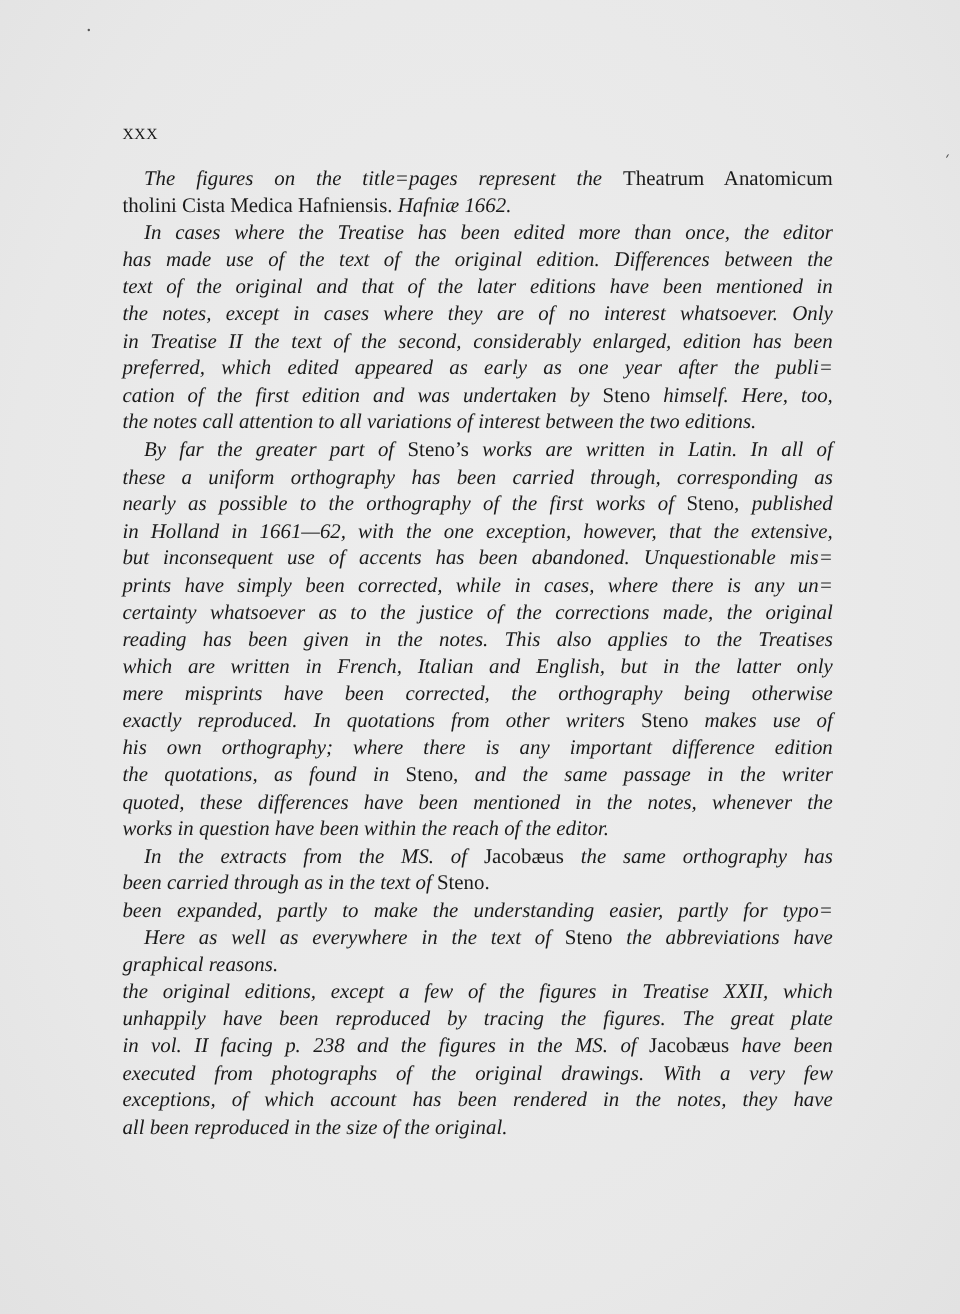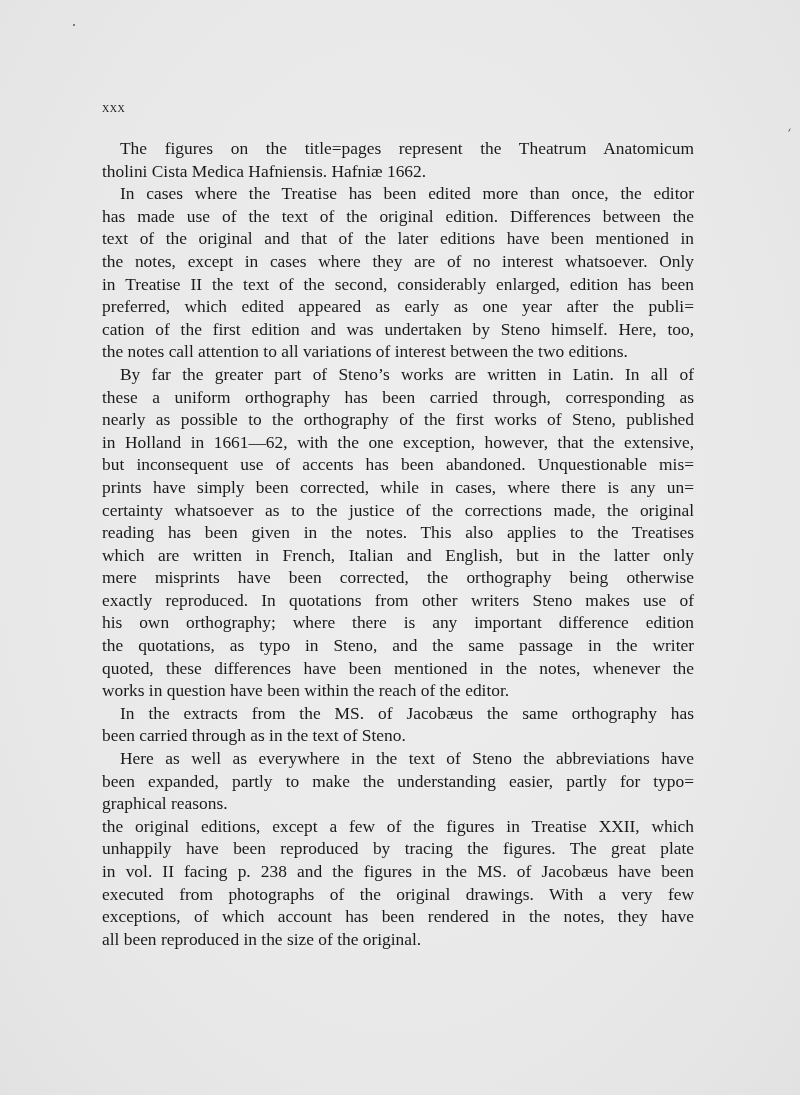--- a/index.html
+++ b/index.html
@@ -24,21 +24,21 @@
     .speck {
       position: absolute;
       width: 2px; height: 2px;
       background: #555;
       border-radius: 50%;
     }
     .folio {
       position: absolute;
       left: 102px;
       top: 100px;
-      font-size: 14px;
+      font-size: 18px;
       letter-spacing: 0.5px;
       font-variant: small-caps;
       color: #1a1a1a;
     }
     .text-block {
       position: absolute;
       left: 102px;
       top: 137px;
       width: 592px;
     }
@@ -51,21 +51,21 @@
       text-align-last: justify;
       white-space: nowrap;
       overflow: visible;
     }
     .line.last {
       text-align-last: left;
     }
     .line.indent {
       padding-left: 18px;
     }
-    .it { }
+    .it { font-style: italic; }
     .rm { font-style: normal; }
   </style>
 </head>
 <body>
 
 <div class="page">
   <div class="speck" style="left:73px; top:24px;"></div>
   <div class="speck" style="left:789px; top:128px; width:1px; height:4px; transform:rotate(30deg);"></div>
 
   <div class="folio">xxx</div>
@@ -91,31 +91,31 @@
         <span class="line"><span class="it">nearly as possible to the orthography of the first works of </span><span class="rm">Steno, </span><span class="it">published</span></span>
         <span class="line"><span class="it">in Holland in 1661—62, with the one exception, however, that the extensive,</span></span>
         <span class="line"><span class="it">but inconsequent use of accents has been abandoned. Unquestionable mis=</span></span>
         <span class="line"><span class="it">prints have simply been corrected, while in cases, where there is any un=</span></span>
         <span class="line"><span class="it">certainty whatsoever as to the justice of the corrections made, the original</span></span>
         <span class="line"><span class="it">reading has been given in the notes. This also applies to the Treatises</span></span>
         <span class="line"><span class="it">which are written in French, Italian and English, but in the latter only</span></span>
         <span class="line"><span class="it">mere misprints have been corrected, the orthography being otherwise</span></span>
         <span class="line"><span class="it">exactly reproduced. In quotations from other writers </span><span class="rm">Steno </span><span class="it">makes use of</span></span>
         <span class="line"><span class="it">his own orthography; where there is any important difference edition</span></span>
-        <span class="line"><span class="it">the quotations, as typo in </span><span class="rm">Steno, </span><span class="it">and the same passage in the writer</span></span>
+        <span class="line"><span class="it">the quotations, as found in </span><span class="rm">Steno, </span><span class="it">and the same passage in the writer</span></span>
         <span class="line"><span class="it">quoted, these differences have been mentioned in the notes, whenever the</span></span>
         <span class="line last"><span class="it">works in question have been within the reach of the editor.</span></span>
       </div>
       <div>
         <span class="line indent"><span class="it">In the extracts from the MS. of </span><span class="rm">Jacobæus </span><span class="it">the same orthography has</span></span>
         <span class="line last"><span class="it">been carried through as in the text of </span><span class="rm">Steno.</span></span>
       </div>
       <div>
+        <span class="line"><span class="it">been expanded, partly to make the understanding easier, partly for typo=</span></span>
         <span class="line indent"><span class="it">Here as well as everywhere in the text of </span><span class="rm">Steno </span><span class="it">the abbreviations have</span></span>
-        <span class="line"><span class="it">been expanded, partly to make the understanding easier, partly for typo=</span></span>
         <span class="line last"><span class="it">graphical reasons.</span></span>
       </div>
       <div>
         <span class="line"><span class="it">the original editions, except a few of the figures in Treatise XXII, which</span></span>
         <span class="line"><span class="it">unhappily have been reproduced by tracing the figures. The great plate</span></span>
         <span class="line"><span class="it">in vol. II facing p. 238 and the figures in the MS. of </span><span class="rm">Jacobæus </span><span class="it">have been</span></span>
         <span class="line"><span class="it">executed from photographs of the original drawings. With a very few</span></span>
         <span class="line"><span class="it">exceptions, of which account has been rendered in the notes, they have</span></span>
         <span class="line last"><span class="it">all been reproduced in the size of the original.</span></span>
       </div>

